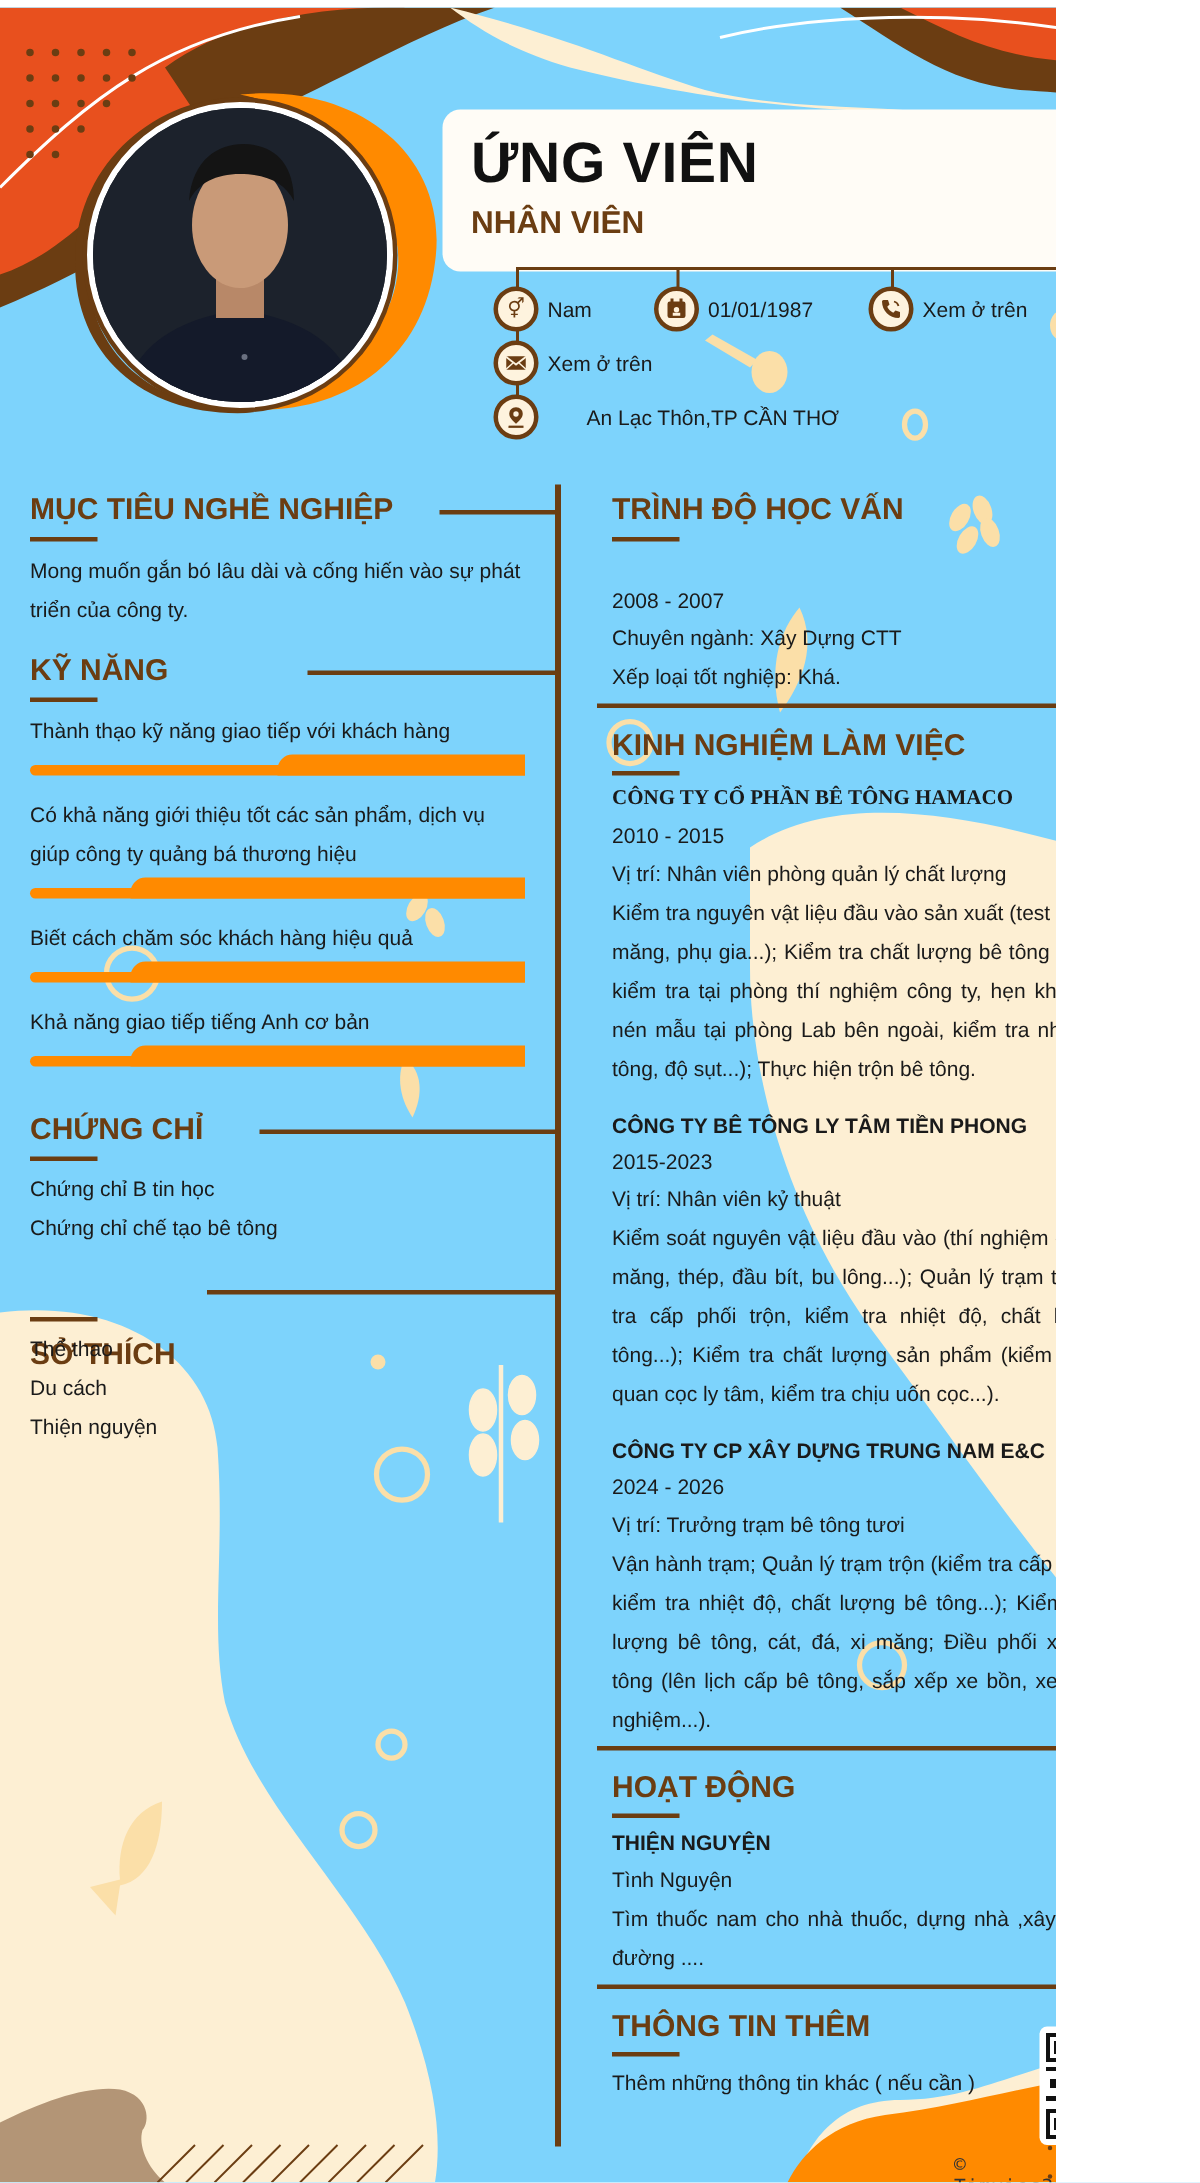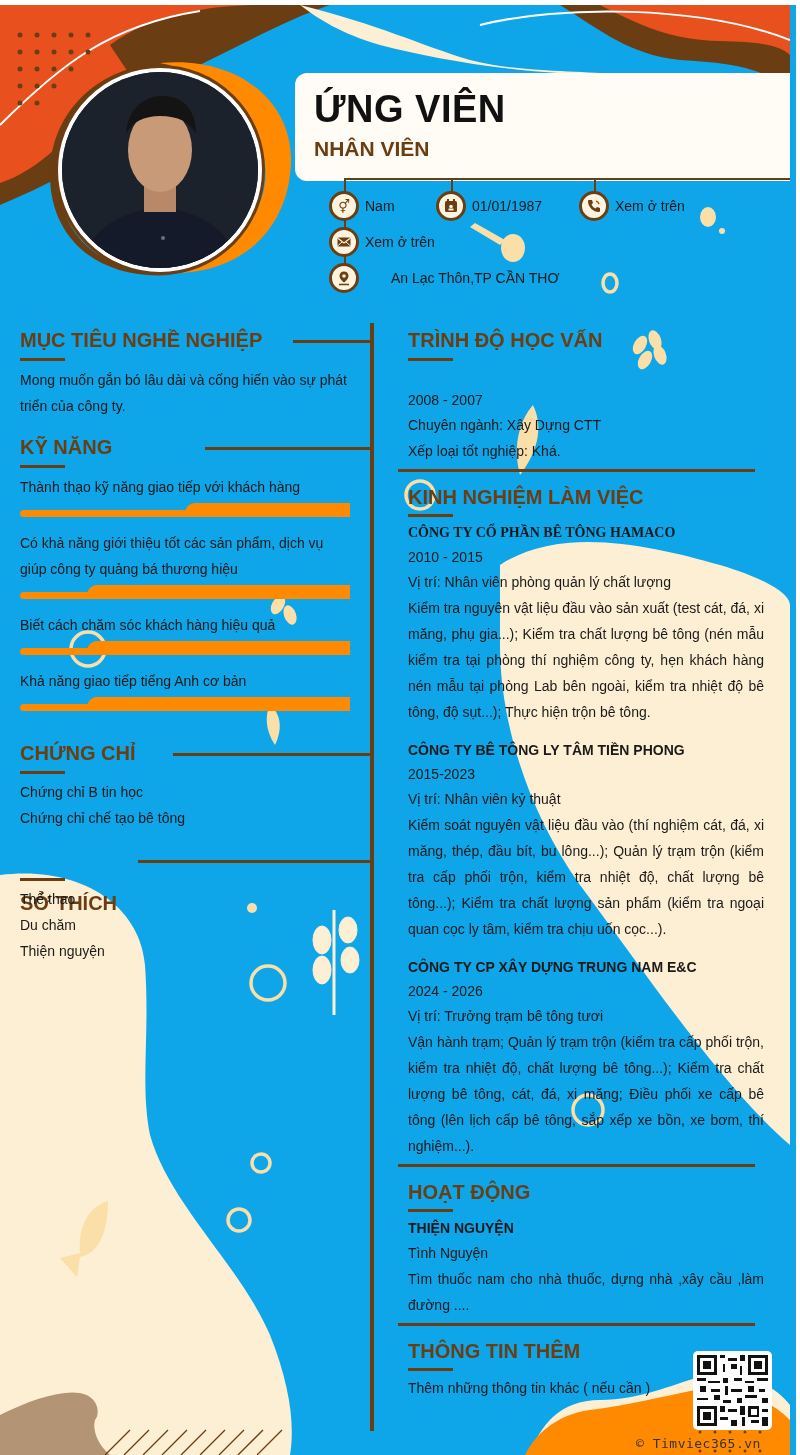--- a/index.html
+++ b/index.html
@@ -1,18 +1,18 @@
 <!DOCTYPE html>
 <html><head>
 <meta charset="utf-8">
 <style>
   * { box-sizing: border-box; margin: 0; padding: 0; }
   html, body { width: 800px; height: 1455px; overflow: hidden; background: #ffffff; }
   body { font-family: "Liberation Sans", "DejaVu Sans", sans-serif; color: #1a1a1a; }
-  .page { position: relative; width: 796px; height: 1450px; margin: 5px 0 0 0; background: #0ea5e9; overflow: hidden; }
+  .page { position: relative; width: 704px; height: 1450px; margin: 5px 0 0 0; background: #7dd3fc; overflow: hidden; }
   .bg-svg { position: absolute; left: 0; top: 0; width: 790px; height: 1450px; pointer-events: none; }
 
   
   .title-box { position: absolute; left: 295px; top: 68px; width: 495px; height: 108px; background: #fffcf6; border-radius: 12px 0 0 12px; }
   .name { position: absolute; left: 314px; top: 83px; font-size: 38px; font-weight: bold; color: #111; letter-spacing: 0.5px; }
   .position { position: absolute; left: 314px; top: 132px; font-size: 21px; font-weight: bold; color: #6b3d12; }
 
   .avatar-ring { position: absolute; left: 55px; top: 60px; width: 210px; height: 210px; border-radius: 50%; background: #fff; border: 3px solid #6b3d12; }
   .avatar { position: absolute; left: 62px; top: 67px; width: 196px; height: 196px; border-radius: 50%; overflow: hidden; background: radial-gradient(circle at 45% 35%, #c79a7a 0 18%, #1b1f28 19% 100%); }
 
@@ -261,21 +261,21 @@
   <div class="section-title" style="left:20px;top:737px;">CHỨNG CHỈ</div>
   <div class="title-underline" style="left:20px;top:766px;"></div>
   <div class="title-connector" style="left:173px;top:748px;width:200px;"></div>
   <div class="text" style="left:20px;top:774px;">Chứng chỉ B tin học</div>
   <div class="text" style="left:20px;top:800px;">Chứng chỉ chế tạo bê tông</div>
 
   <div class="section-title" style="left:20px;top:887px;">SỞ THÍCH</div>
   <div class="title-underline" style="left:20px;top:873px;"></div>
   <div class="title-connector" style="left:138px;top:855px;width:235px;"></div>
   <div class="text" style="left:20px;top:881px;">Thể thao</div>
-  <div class="text" style="left:20px;top:907px;">Du chăm</div>
+  <div class="text" style="left:20px;top:907px;">Du cách</div>
   <div class="text" style="left:20px;top:933px;">Thiện nguyện</div>
 
   <div class="section-title" style="left:408px;top:324px;">TRÌNH ĐỘ HỌC VẤN</div>
   <div class="title-underline" style="left:408px;top:353px;"></div>
   <div class="text" style="left:408px;top:382px;">2008 - 2007</div>
   <div class="text" style="left:408px;top:407px;">Chuyên ngành: Xây Dựng CTT</div>
   <div class="text" style="left:408px;top:433px;">Xếp loại tốt nghiệp: Khá.</div>
   <div class="hr-right" style="top:464px;"></div>
 
   <div class="section-title" style="left:408px;top:481px;">KINH NGHIỆM LÀM VIỆC</div>

